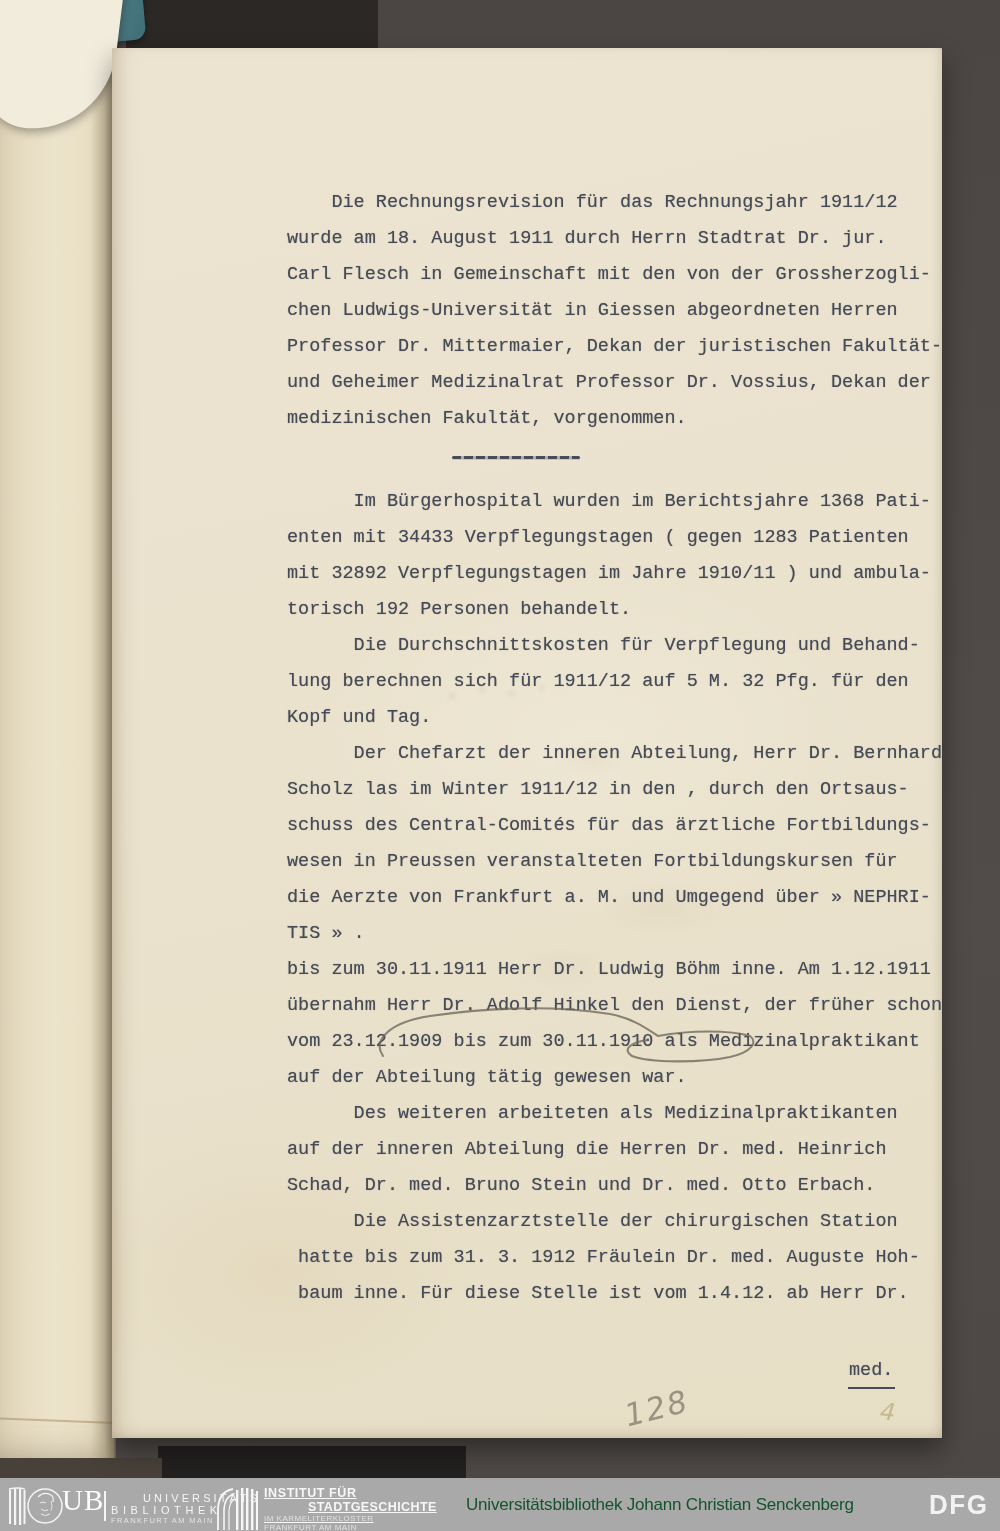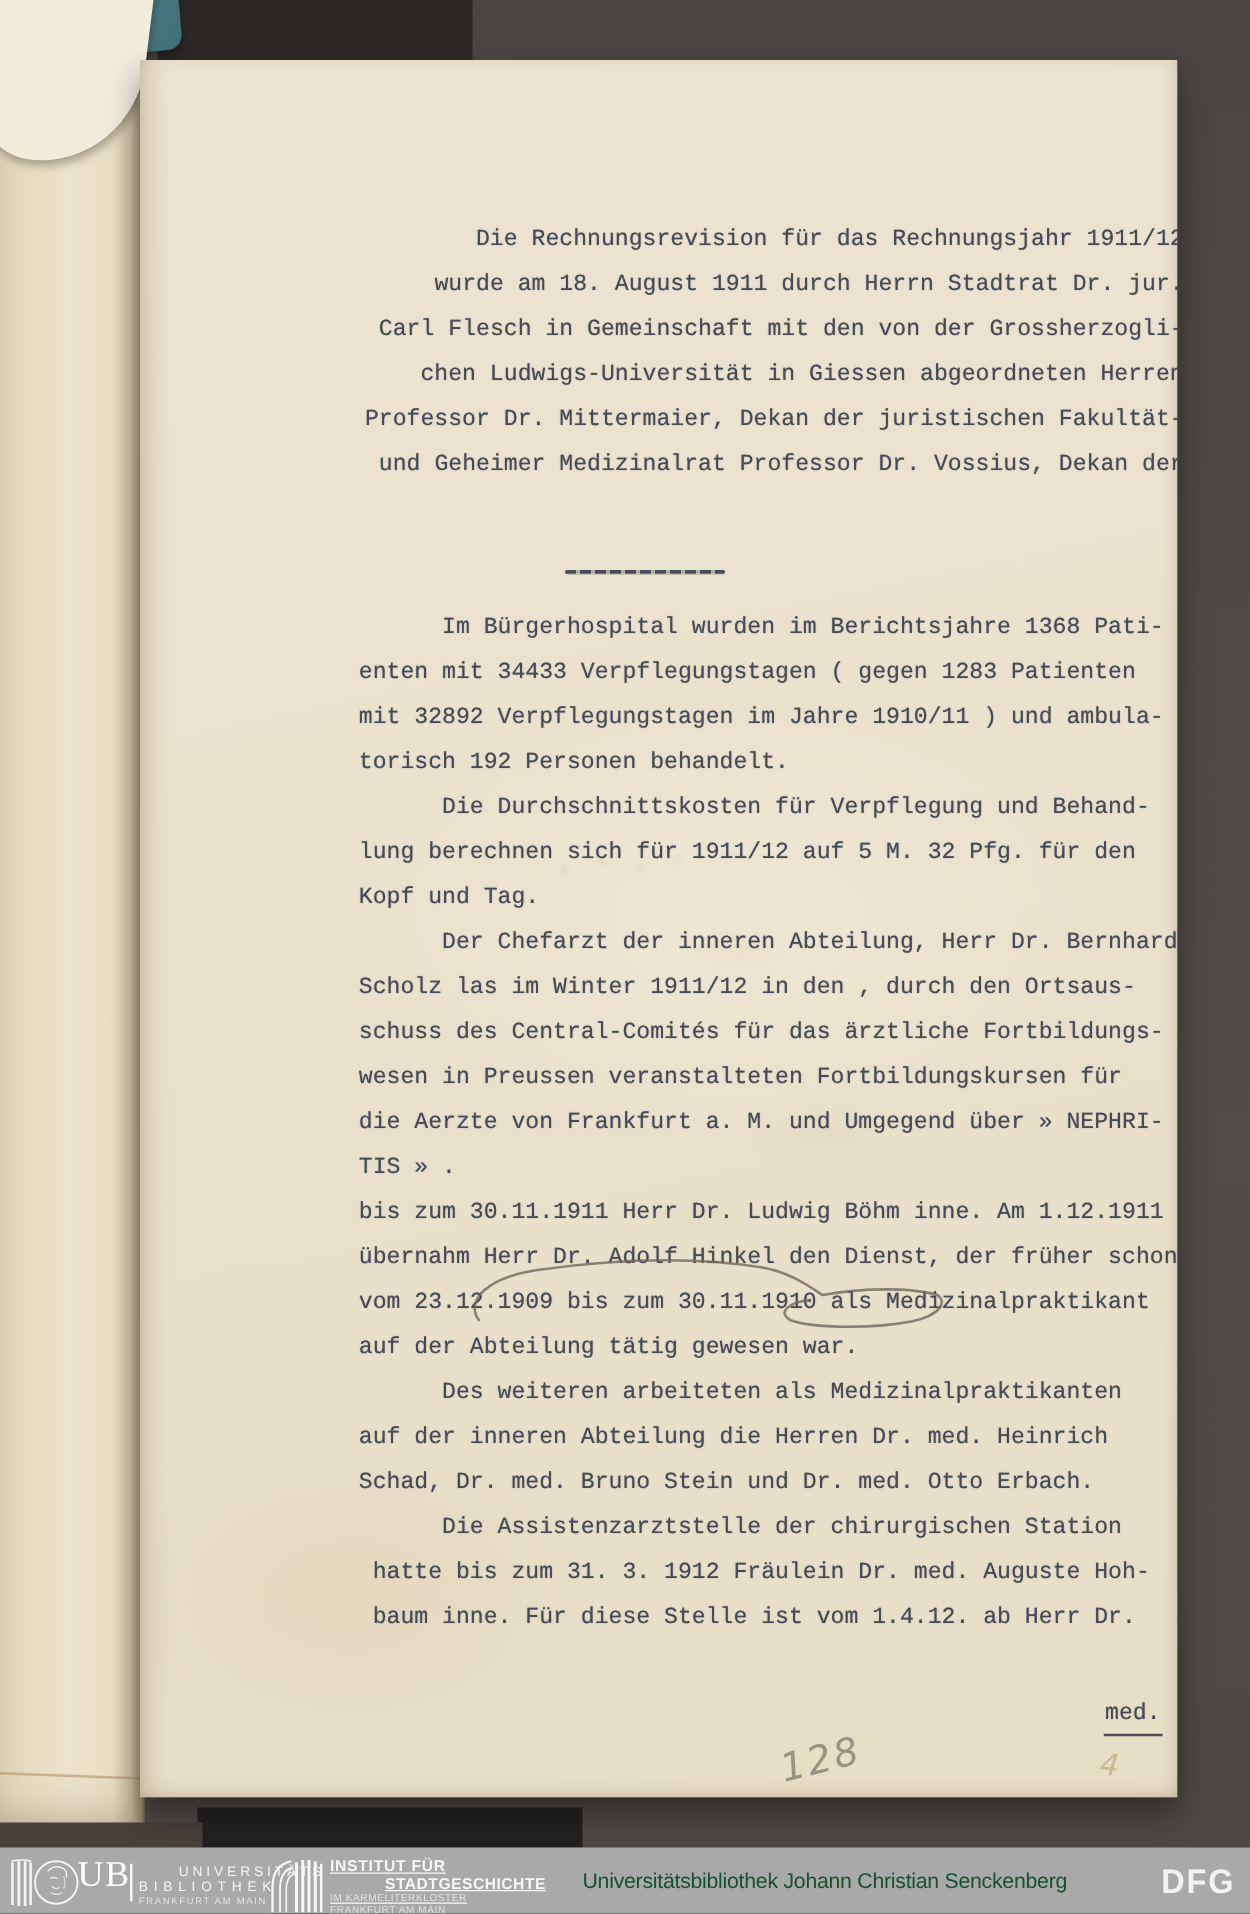--- a/index.html
+++ b/index.html
@@ -38,31 +38,31 @@
   .ghosts{left:300px;top:590px;width:420px;height:380px;opacity:.6;pointer-events:none;
       background:
         radial-gradient(9px 9px at 40px 58px, rgba(150,130,80,.16),transparent 70%),
         radial-gradient(9px 9px at 70px 52px, rgba(150,130,80,.14),transparent 70%),
         radial-gradient(9px 9px at 100px 56px, rgba(150,130,80,.15),transparent 70%),
         radial-gradient(9px 9px at 130px 50px, rgba(150,130,80,.12),transparent 70%),
         radial-gradient(60px 26px at 180px 120px, rgba(150,130,80,.10),transparent 70%),
         radial-gradient(90px 40px at 250px 270px, rgba(150,130,80,.09),transparent 70%),
         radial-gradient(70px 30px at 150px 330px, rgba(150,130,80,.08),transparent 70%);}
   .tblock{left:175px;width:660px;}
-  .blockA{top:126px;text-align:right;}
+  .blockA{top:137px;}
   .blockB{top:436px;}
   .tline{position:relative;display:block;height:36px;line-height:36px;white-space:pre;
       font-family:"Liberation Mono",monospace;font-size:18.5px;color:#454a56;
       text-shadow:0 0 1px rgba(69,74,86,.55);}
   .divider{left:340px;top:408px;width:128px;height:2.5px;border-radius:2px;
       background:repeating-linear-gradient(90deg,#474c58 0 9px,rgba(71,76,88,.35) 9px 12px);
       box-shadow:0 1px 0 rgba(71,76,88,.18);}
   .catchword{left:736px;top:1305px;height:36px;line-height:36px;white-space:pre;
       font-family:"Liberation Mono",monospace;font-size:18.5px;color:#454a56;
-      text-shadow:0 0 1px rgba(69,74,86,.55);border-bottom:2px solid #474c58;padding:0 2px 0 1px;margin-left:35px;}
+      text-shadow:0 0 1px rgba(69,74,86,.55);border-bottom:2px solid #474c58;padding:0 2px 0 1px;}
   .pencil-circle{left:0;top:0;width:830px;height:1390px;pointer-events:none;}
   .pencil-128{left:512px;top:1342px;font-family:"DejaVu Sans",sans-serif;font-style:italic;
       font-size:31px;color:#8d8778;opacity:.85;transform:rotate(-14deg);letter-spacing:2px;}
   .pencil-4{left:768px;top:1350px;font-family:"DejaVu Sans",sans-serif;font-style:italic;
       font-size:24px;color:#b3a26b;opacity:.6;transform:rotate(6deg);}
 
   
   .footer{left:0;top:1478px;width:1000px;height:53px;background:#a9a9a9;}
   .footer *{position:absolute;}
   .ub-lines{left:8px;top:9px;}
@@ -100,20 +100,21 @@
   <div class="page">
     <div class="ghosts" style="position:absolute;"></div>
 
     <div class="tblock blockA" style="position:absolute;">
       <div class="tline">    Die Rechnungsrevision für das Rechnungsjahr 1911/12</div>
       <div class="tline">wurde am 18. August 1911 durch Herrn Stadtrat Dr. jur.</div>
       <div class="tline">Carl Flesch in Gemeinschaft mit den von der Grossherzogli-</div>
       <div class="tline">chen Ludwigs-Universität in Giessen abgeordneten Herren</div>
       <div class="tline">Professor Dr. Mittermaier, Dekan der juristischen Fakultät-</div>
       <div class="tline">und Geheimer Medizinalrat Professor Dr. Vossius, Dekan der</div>
+      <div class="tline">medizinischen Fakultät, vorgenommen.</div>
     </div>
 
     <div class="divider"></div>
 
     <div class="tblock blockB" style="position:absolute;">
       <div class="tline">      Im Bürgerhospital wurden im Berichtsjahre 1368 Pati-</div>
       <div class="tline">enten mit 34433 Verpflegungstagen ( gegen 1283 Patienten</div>
       <div class="tline">mit 32892 Verpflegungstagen im Jahre 1910/11 ) und ambula-</div>
       <div class="tline">torisch 192 Personen behandelt.</div>
       <div class="tline">      Die Durchschnittskosten für Verpflegung und Behand-</div>

